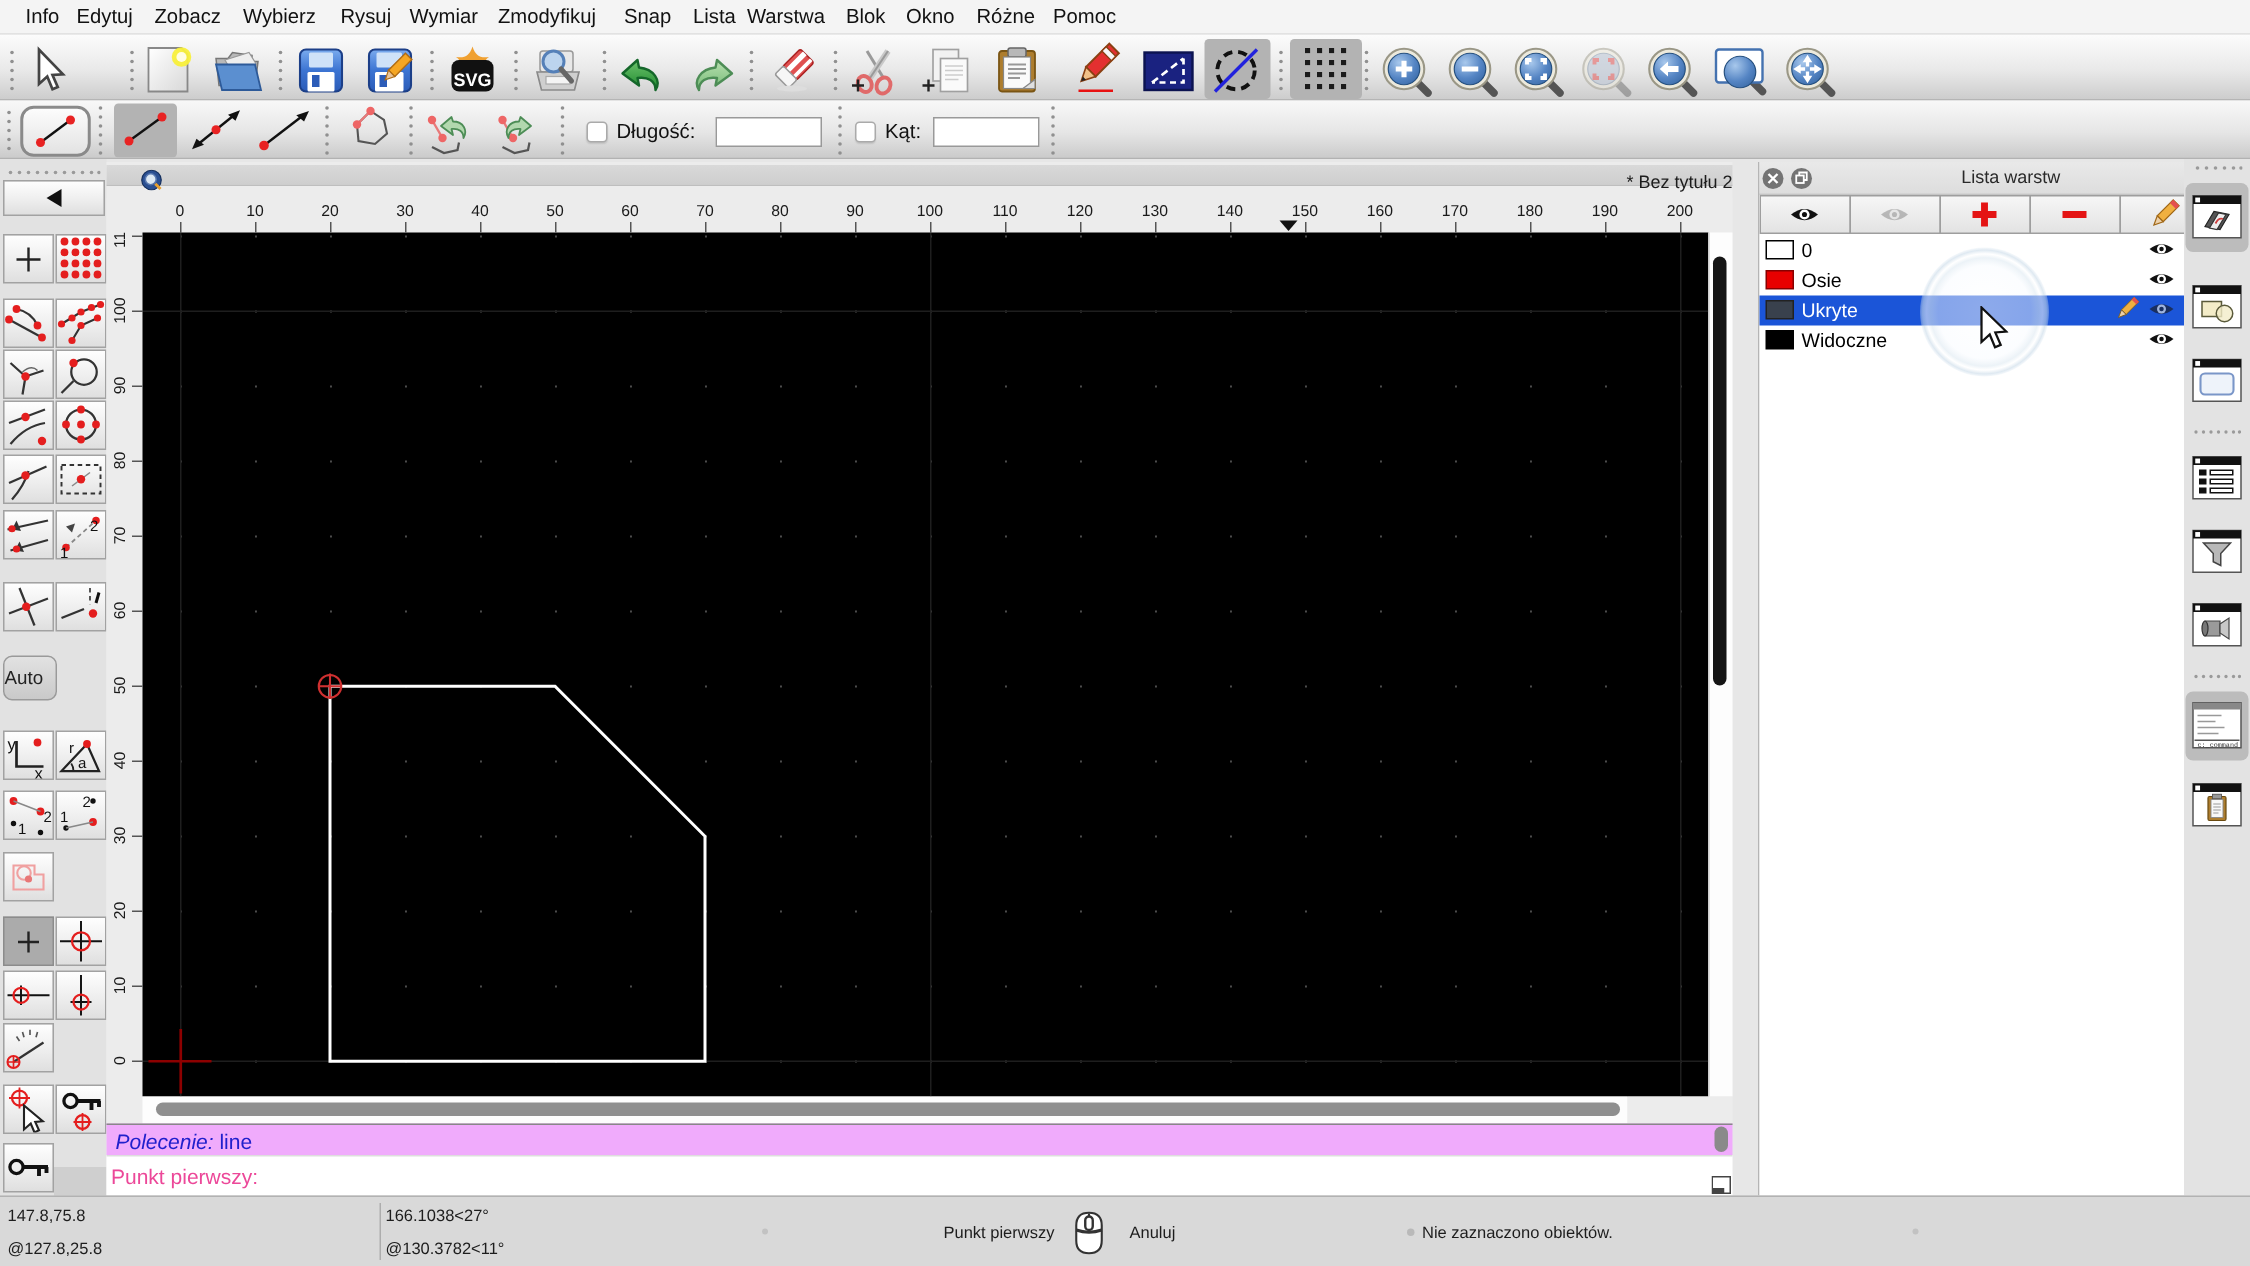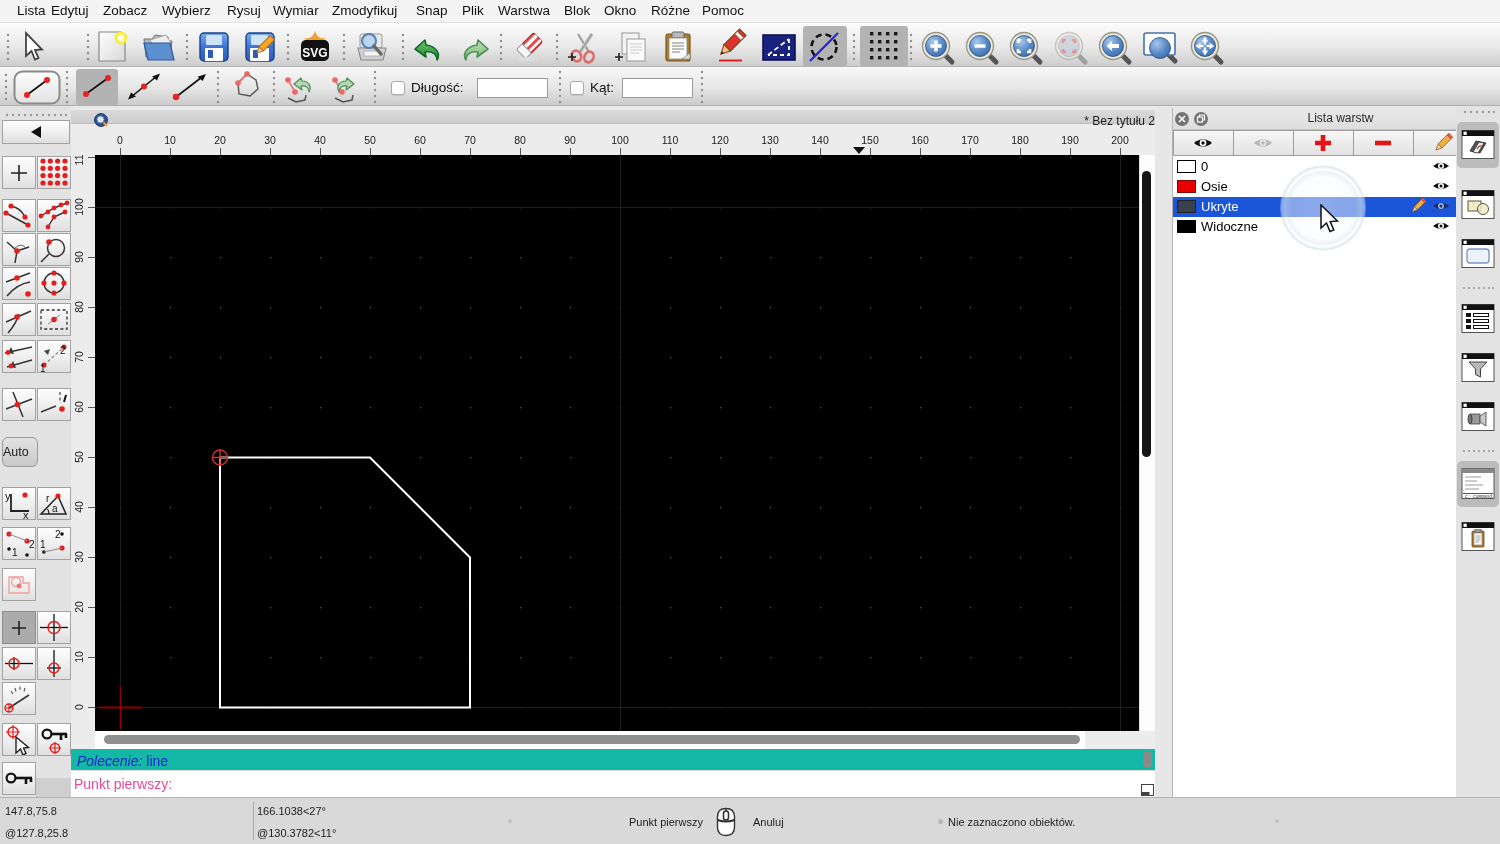--- a/index.html
+++ b/index.html
@@ -15,29 +15,29 @@
 #mdititle { position:absolute; left:0; top:2px; width:1084px; height:14px; background:linear-gradient(#d9d9d9,#cecece); border-bottom:1px solid #bebebe; font-size:12px; color:#1c1c1c; text-align:right; line-height:22px; padding-left:38px; }
 #statusbar { position:absolute; left:0; top:797px; width:1500px; height:47px; background:#d9d9d9; border-top:1px solid #b2b2b2; font-size:11px; color:#1d1d1d; }
 #statusbar div { position:absolute; white-space:nowrap; }
 svg { display:block; }
 .ic { position:absolute; }
 </style>
 </head>
 <body>
 
 <div id="menubar">
-<span style="left:17px">Lista</span>
+<span style="left:17px">Info</span>
 <span style="left:51px">Edytuj</span>
 <span style="left:103px">Zobacz</span>
 <span style="left:162px">Wybierz</span>
 <span style="left:227px">Rysuj</span>
 <span style="left:273px">Wymiar</span>
 <span style="left:332px">Zmodyfikuj</span>
 <span style="left:416px">Snap</span>
-<span style="left:462px">Plik</span>
+<span style="left:462px">Lista</span>
 <span style="left:498px">Warstwa</span>
 <span style="left:564px">Blok</span>
 <span style="left:604px">Okno</span>
 <span style="left:651px">Różne</span>
 <span style="left:702px">Pomoc</span>
 </div>
 
 <div id="tb1">
 <svg class="ic" style="left:0;top:2px" width="1240" height="43" viewBox="0 0 1240 43">
 <g fill="#909090">
@@ -830,21 +830,21 @@
   </div>
 
   <div style="position:absolute;left:1068px;top:47px;width:16px;height:576px;background:#fdfdfd;border-left:1px solid #e0e0e0"></div>
   <div style="position:absolute;left:1071px;top:63px;width:9px;height:286px;background:#151515;border-radius:4.5px"></div>
 
   <div style="position:absolute;left:0;top:623px;width:24px;height:18px;background:#ececec"></div>
   <div style="position:absolute;left:24px;top:623px;width:990px;height:18px;background:#fdfdfd"></div>
   <div style="position:absolute;left:33px;top:627px;width:976px;height:9px;background:#8f8f8f;border-radius:4.5px"></div>
   <div style="position:absolute;left:1014px;top:623px;width:70px;height:18px;background:#ececec"></div>
 
-  <div style="position:absolute;left:0;top:641px;width:1084px;height:21px;background:#14b8a6;border-top:1px solid #888;">
+  <div style="position:absolute;left:0;top:641px;width:1084px;height:21px;background:#f0abfc;border-top:1px solid #888;">
     <span style="position:absolute;left:6px;top:3px;font-size:14px;color:#2020cc"><i>Polecenie:</i> line</span>
     <div style="position:absolute;left:1072px;top:1px;width:9px;height:17px;background:#8a8a8a;border-radius:4.5px"></div>
   </div>
   <div style="position:absolute;left:0;top:662px;width:1084px;height:27px;background:#fff;border-top:1px solid #ddd;">
     <span style="position:absolute;left:3px;top:5px;font-size:14px;color:#ec4899">Punkt pierwszy:</span>
     <svg style="position:absolute;left:1070px;top:13px" width="13" height="12" viewBox="0 0 13 12">
         <rect x="0.5" y="0.5" width="12" height="11" fill="#fff" stroke="#444" stroke-width="1"></rect>
         <rect x="0.5" y="8" width="8" height="3.5" fill="#444"></rect>
       </svg>
   </div>

